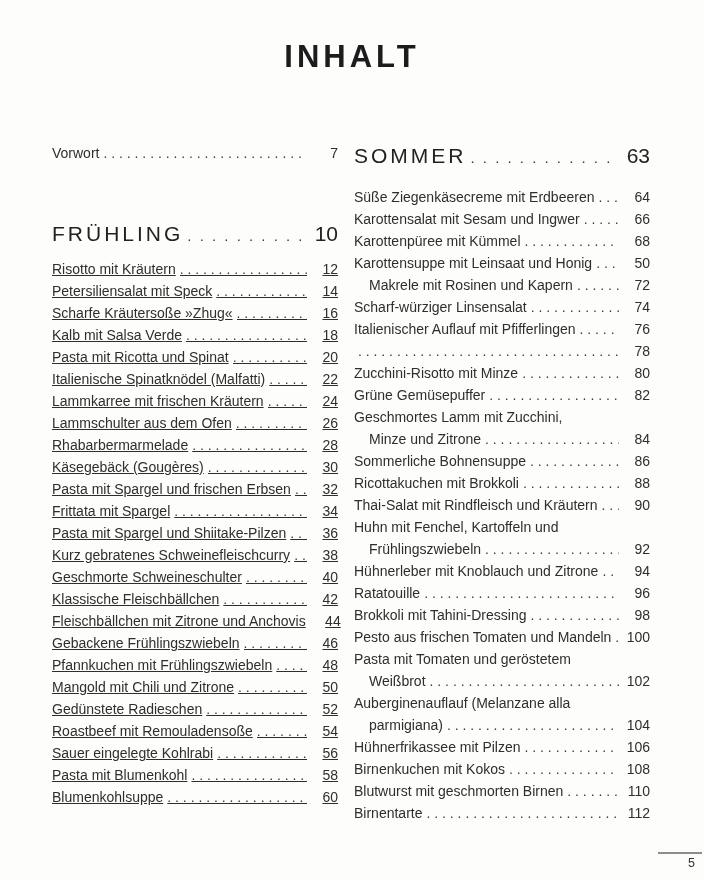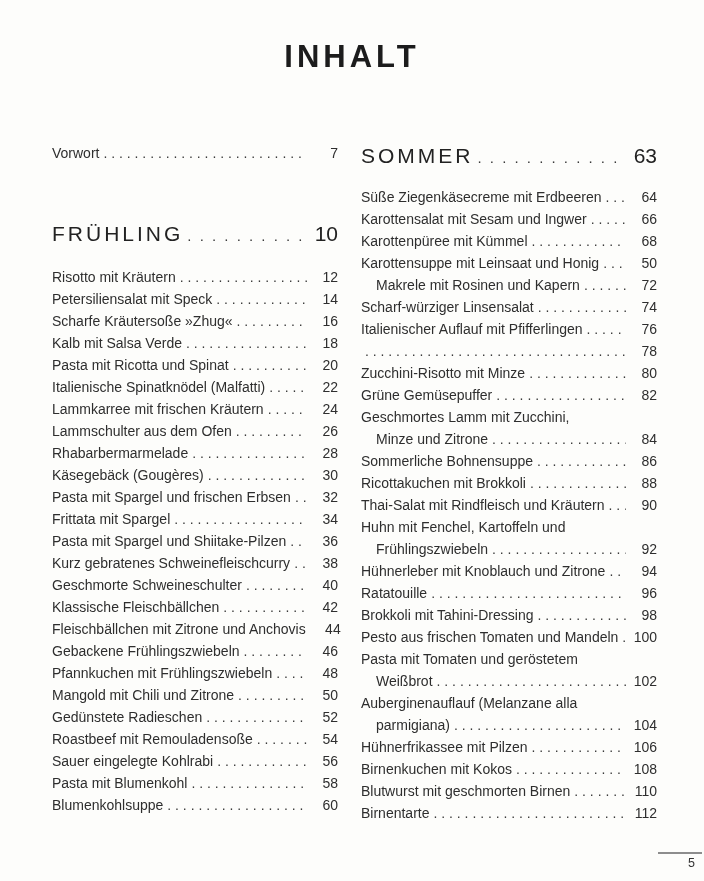--- a/index.html
+++ b/index.html
@@ -20,21 +20,21 @@
     font-size:31px;
     line-height:34px;
     font-weight:600;
     letter-spacing:4px;
     color:#1c1c1c;
   }
   .cols {
     position:absolute;
     top:142px; left:52px;
     display:flex;
-    gap:23px;
+    gap:16px;
   }
   .col-left  { width:286px; }
   .col-right { width:296px; }
 
   .row {
     display:flex;
     align-items:baseline;
     line-height:22px;
     font-size:14px;
   }
@@ -59,21 +59,21 @@
     font-size:21px;
     line-height:28px;
     letter-spacing:3px;
     color:#222;
   }
   .row.heading .leader::after { font-size:15px; letter-spacing:2px; }
   .row.heading .pagenum { letter-spacing:0; }
   .row.indent { padding-left:15px; }
 
   .col-left .row.heading { margin-top:56px; }
-  .col-left .entries     { margin-top:16px; }
+  .col-left .entries     { margin-top:8px;text-decoration:underline; }
   .col-right .entries    { margin-top:14px; }
 
   .footer {
     position:absolute;
     right:2px; bottom:11px;
     width:44px;
   }
   .footer .rule {
     border-top:2px solid #8d8d8d;
     height:0;

